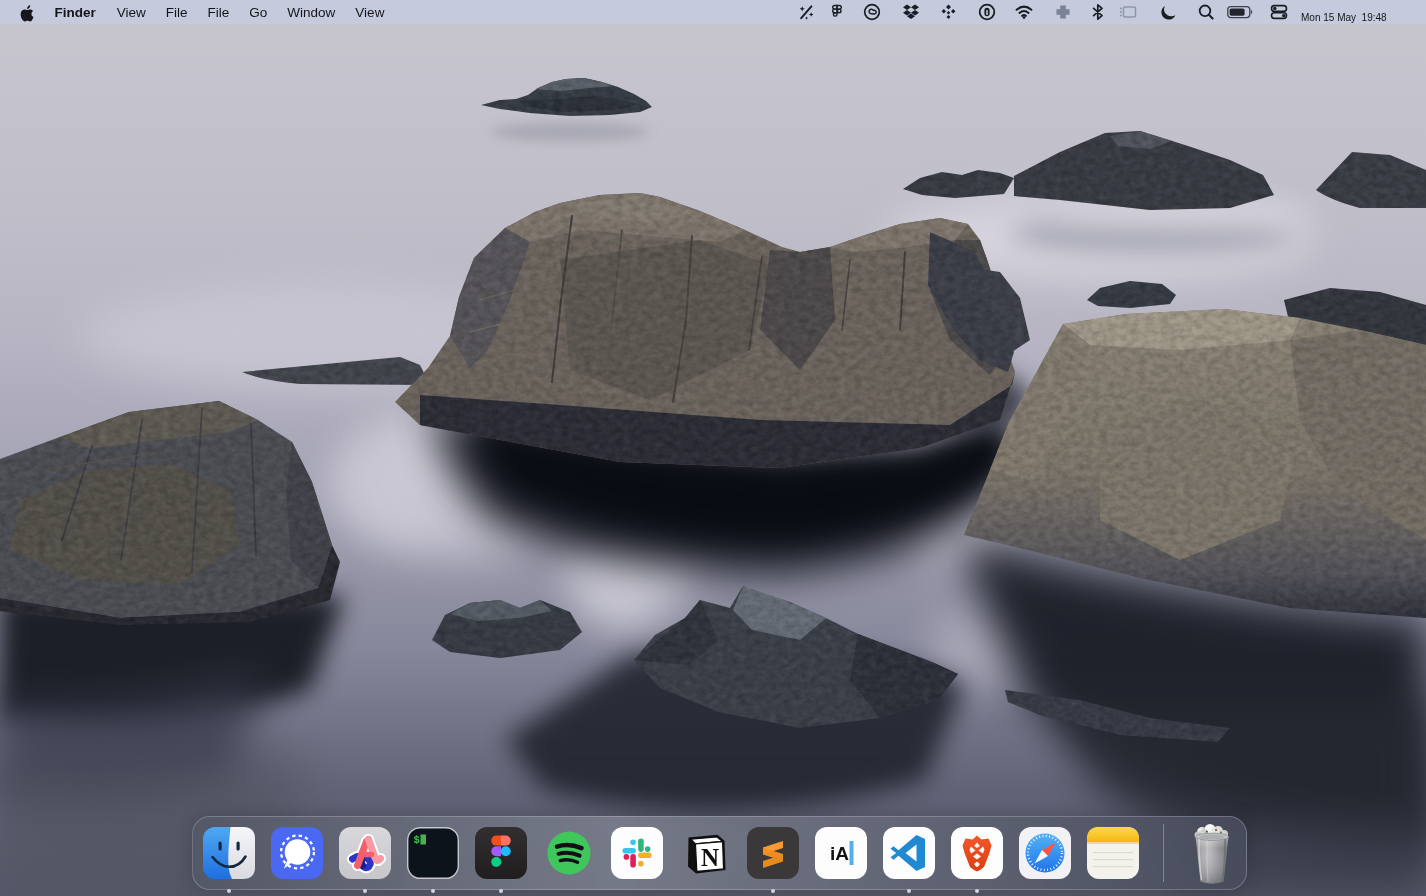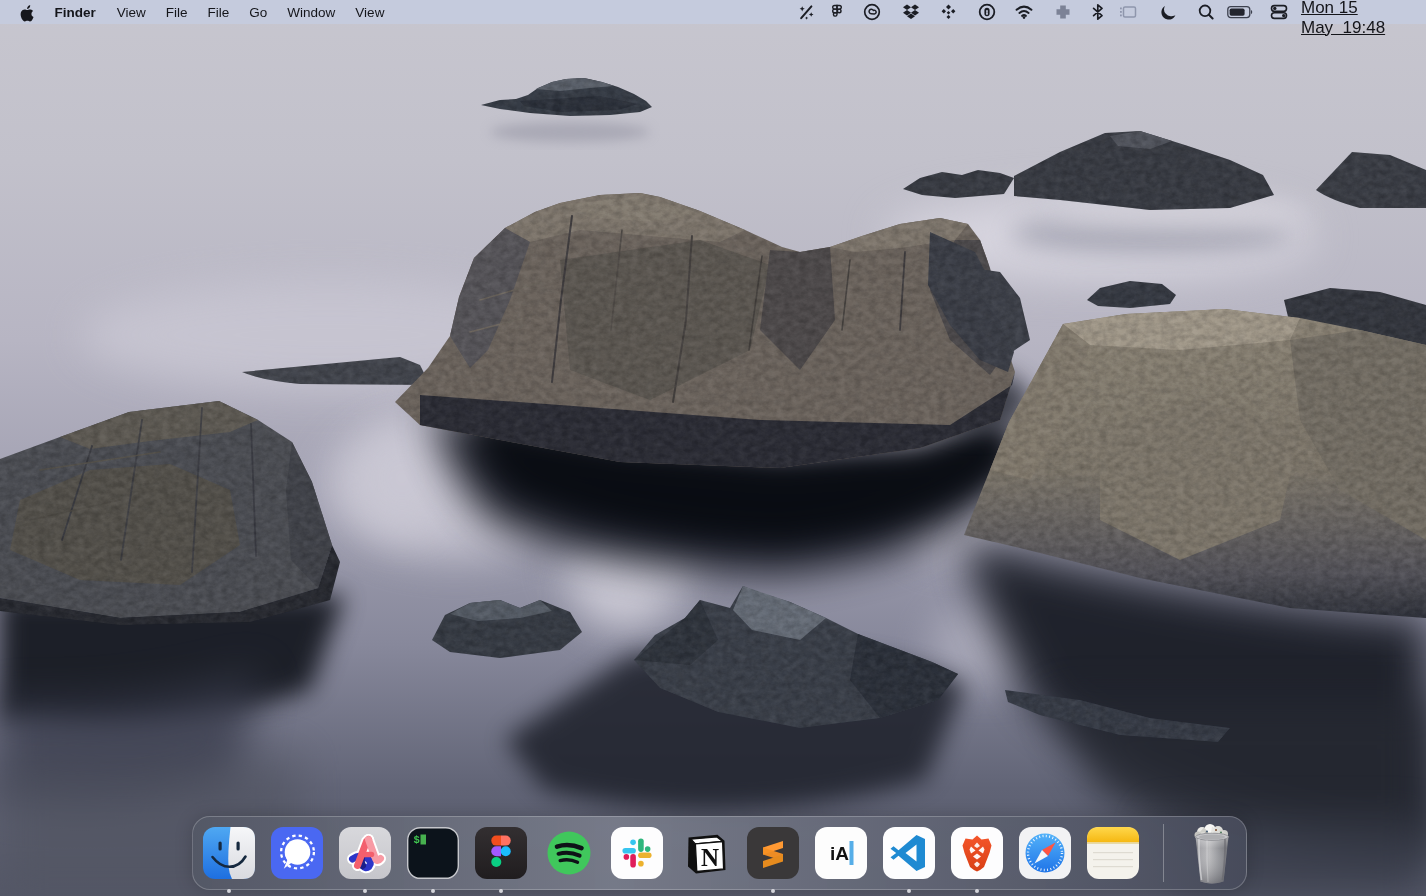--- a/index.html
+++ b/index.html
@@ -9,21 +9,21 @@
   
   #menubar{position:absolute;left:0;top:0;width:1426px;height:24px;
     background:rgba(197,203,222,0.96);display:flex;align-items:center;
     color:#14151a;font-size:13.5px;}
   #menubar .left{display:flex;align-items:center;}
   #menubar .apple{padding-left:19.5px;width:14px;padding-right:10px;display:flex;align-items:center;}
   #menubar .mi{padding:0 10px;}
   #menubar .mi.b{font-weight:700;padding:0 11px;}
   #menubar .right{position:absolute;left:0;top:0;width:1426px;height:24px;}
   .sic{position:absolute;top:0;height:24px;display:flex;align-items:center;}
-  #clock{position:absolute;left:1301px;top:0;height:35px;display:flex;align-items:center;font-size:17px;text-decoration:underline;}
+  #clock{position:absolute;left:1301px;top:0;height:35px;display:flex;align-items:center;font-size:10px;}
   
   #dock{position:absolute;left:192px;top:816px;width:1055px;height:74px;
     border-radius:18px;background:linear-gradient(90deg,rgba(84,88,102,0.92),rgba(122,126,140,0.88) 40%,rgba(103,107,122,0.9) 62%,rgba(72,76,92,0.92));
     border:1px solid rgba(255,255,255,0.22);box-sizing:border-box;
     box-shadow:0 0 18px rgba(0,0,0,0.18);}
   .di{position:absolute;top:827px;width:52px;height:52px;}
   .dot{position:absolute;top:889px;width:4px;height:4px;border-radius:50%;background:rgba(235,235,240,0.85);}
   #dsep{position:absolute;left:1163px;top:824px;width:1px;height:58px;background:rgba(255,255,255,0.3);}
 </style>
 </head>

